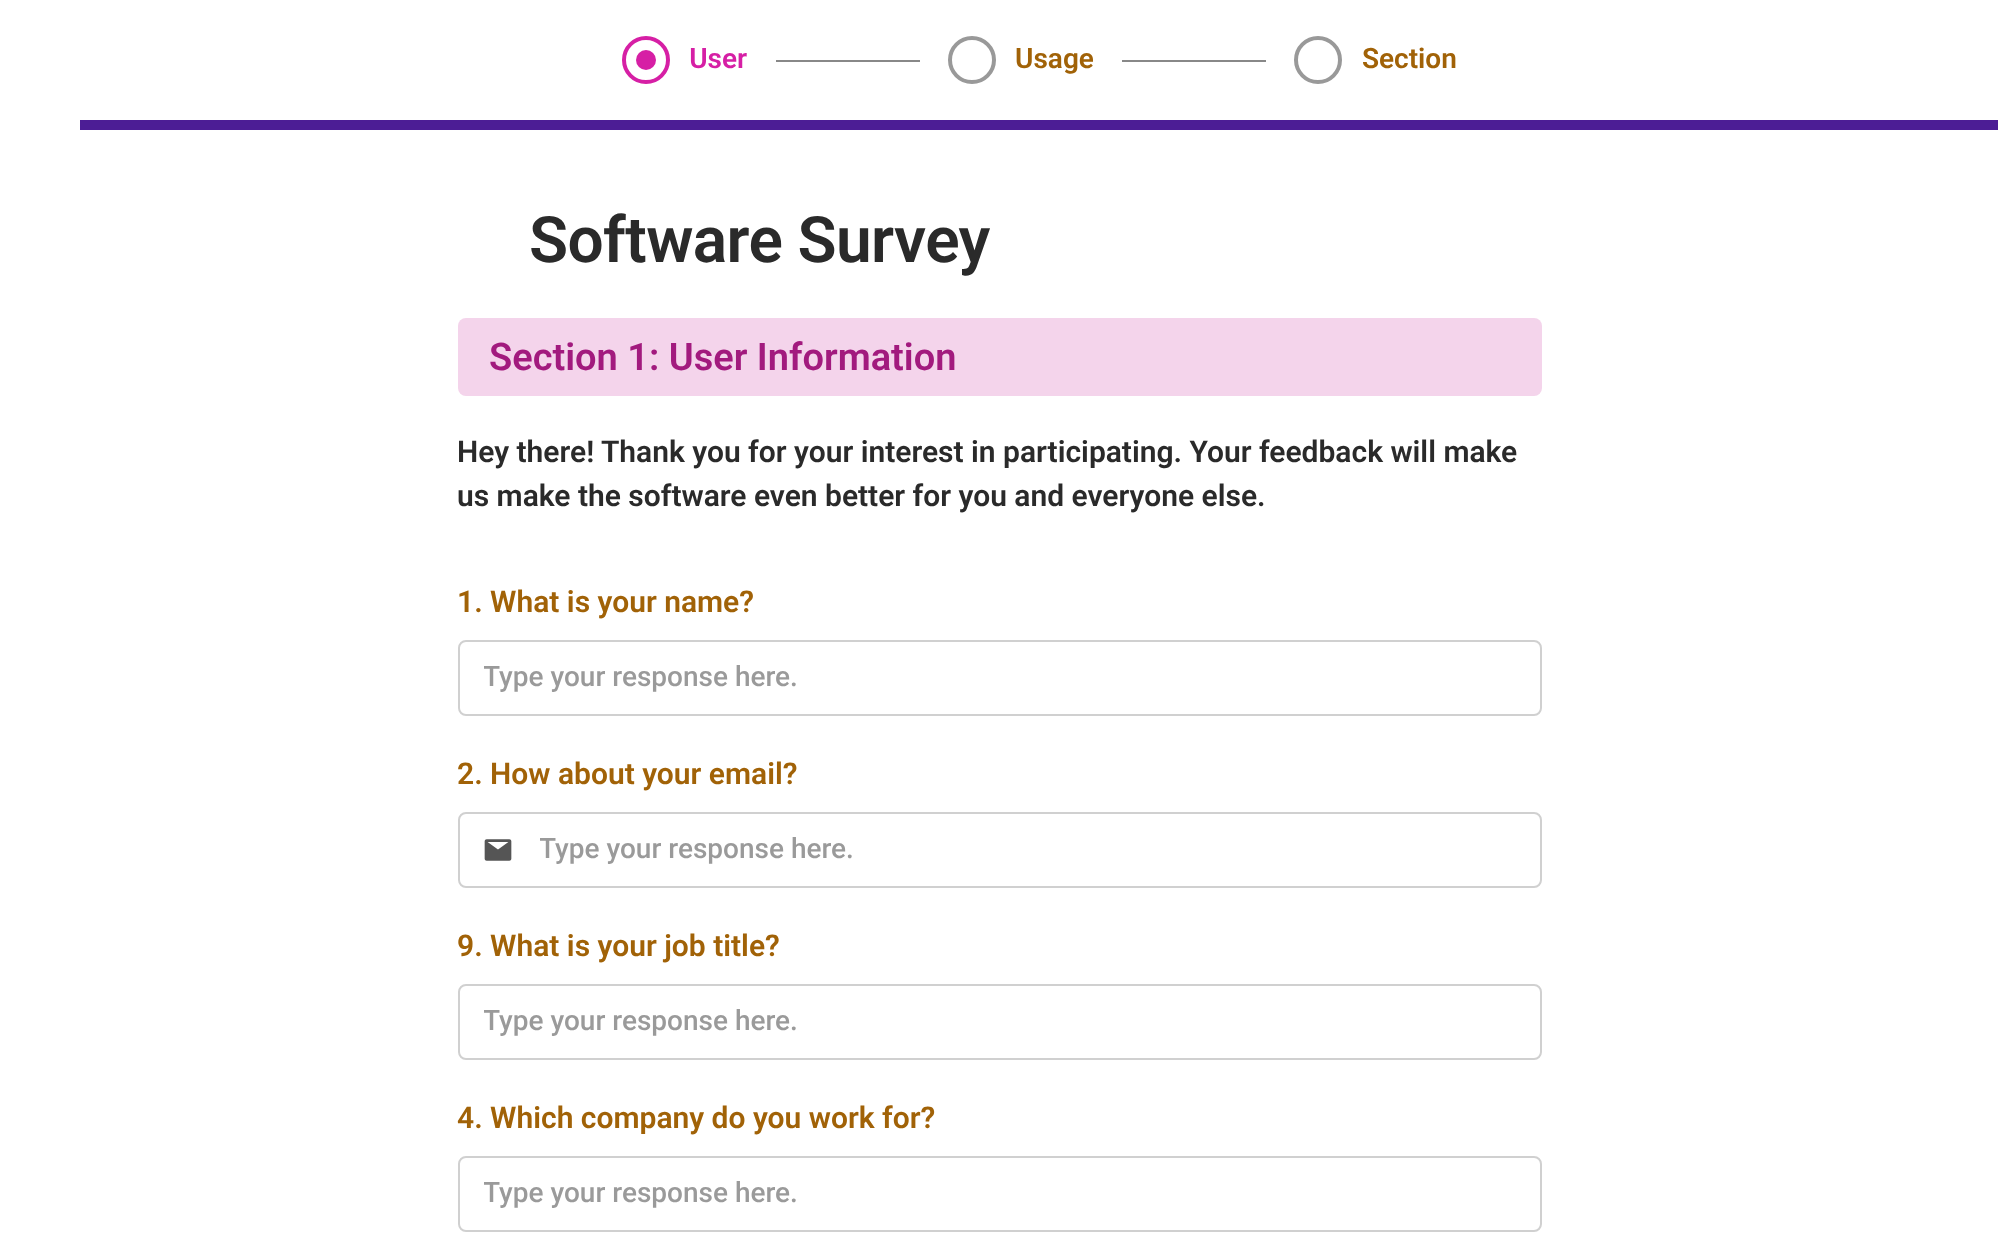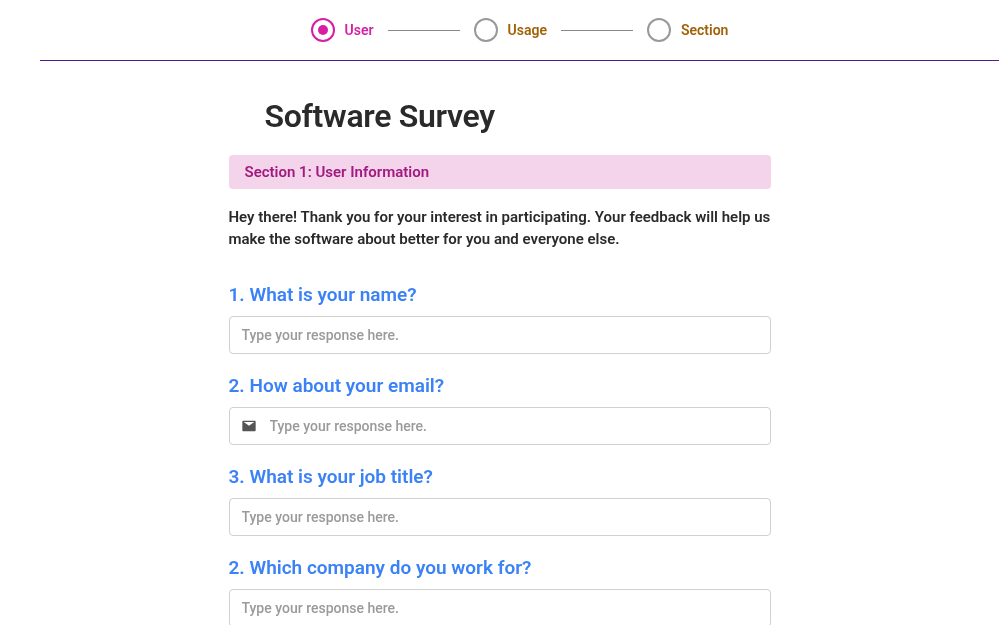--- a/index.html
+++ b/index.html
@@ -7,21 +7,21 @@
       font-family: -apple-system, BlinkMacSystemFont, "Segoe UI", Roboto, Helvetica, Arial, sans-serif;
       background: #ffffff;
       color: #2a2a2a;
       width: 999px;
       height: 625px;
       overflow: hidden;
     }
 
     
     .stepper-wrap {
-      border-bottom: 1px solid #4c1d95;
+      border-bottom: 5px solid #4c1d95;
       padding: 18px 0 18px 0;
       margin-left: 40px;
     }
     .stepper {
       display: flex;
       align-items: center;
       justify-content: center;
       gap: 14px;
     }
     .step {
@@ -70,39 +70,39 @@
       font-weight: 600;
       color: #2a2a2a;
       margin-bottom: 18px;
       letter-spacing: -0.3px;
       margin-left: 36px;
     }
     .section-banner {
       background: #f4d4eb;
       color: #a21a7e;
       font-weight: 600;
-      font-size: 15px;
+      font-size: 19px;
       padding: 8px 16px;
       border-radius: 4px;
       margin-bottom: 18px;
       margin-top: 20px;
     }
     .intro {
       font-size: 15px;
       font-weight: 600;
       color: #2a2a2a;
       line-height: 1.45;
       margin-bottom: 32px;
     }
 
     .question-block { margin-bottom: 20px; }
     .q-label {
-      font-size: 19px;
-      font-weight: 600;
-      color: #3b82f6;
+      font-size: 15px;
+      font-weight: 600;
+      color: #a16207;
       margin-bottom: 10px;
     }
     .input-wrap {
       position: relative;
     }
     input[type="text"] {
       width: 100%;
       height: 38px;
       padding: 0 12px;
       font-size: 14px;
@@ -164,21 +164,21 @@
       <span class="step-label">Section</span>
     </div>
   </div>
 </div>
 
 <div class="content">
   <h1 class="page-title">Software Survey</h1>
 
   <div class="section-banner">Section 1: User Information</div>
 
-  <p class="intro">Hey there! Thank you for your interest in participating. Your feedback will help us make the software about better for you and everyone else.</p>
+  <p class="intro">Hey there! Thank you for your interest in participating. Your feedback will make us make the software even better for you and everyone else.</p>
 
   <div class="question-block">
     <div class="q-label">1. What is your name?</div>
     <div class="input-wrap">
       <input type="text" placeholder="Type your response here." style="">
     </div>
   </div>
 
   <div class="question-block">
     <div class="q-label">2. How about your email?</div>
@@ -186,28 +186,28 @@
       <span class="input-icon">
         <svg viewBox="0 0 24 24">
             <path d="M2 5.5C2 4.67 2.67 4 3.5 4h17c.83 0 1.5.67 1.5 1.5v13c0 .83-.67 1.5-1.5 1.5h-17C2.67 20 2 19.33 2 18.5v-13Zm2.2.5 7.8 5.6L19.8 6H4.2Z"></path>
           </svg>
       </span>
       <input type="text" placeholder="Type your response here." style="">
     </div>
   </div>
 
   <div class="question-block">
-    <div class="q-label">3. What is your job title?</div>
+    <div class="q-label">9. What is your job title?</div>
     <div class="input-wrap">
       <input type="text" placeholder="Type your response here." style="">
     </div>
   </div>
 
   <div class="question-block">
-    <div class="q-label">2. Which company do you work for?</div>
+    <div class="q-label">4. Which company do you work for?</div>
     <div class="input-wrap">
       <input type="text" placeholder="Type your response here." style="">
     </div>
   </div>
 
   <button class="next-btn">
     
     
   </button>
 </div>

